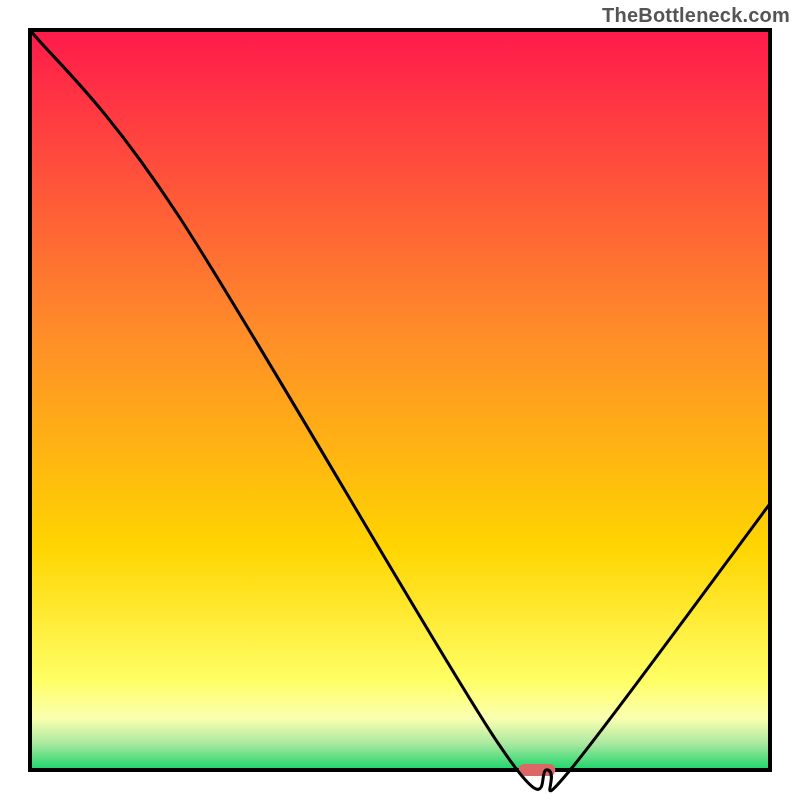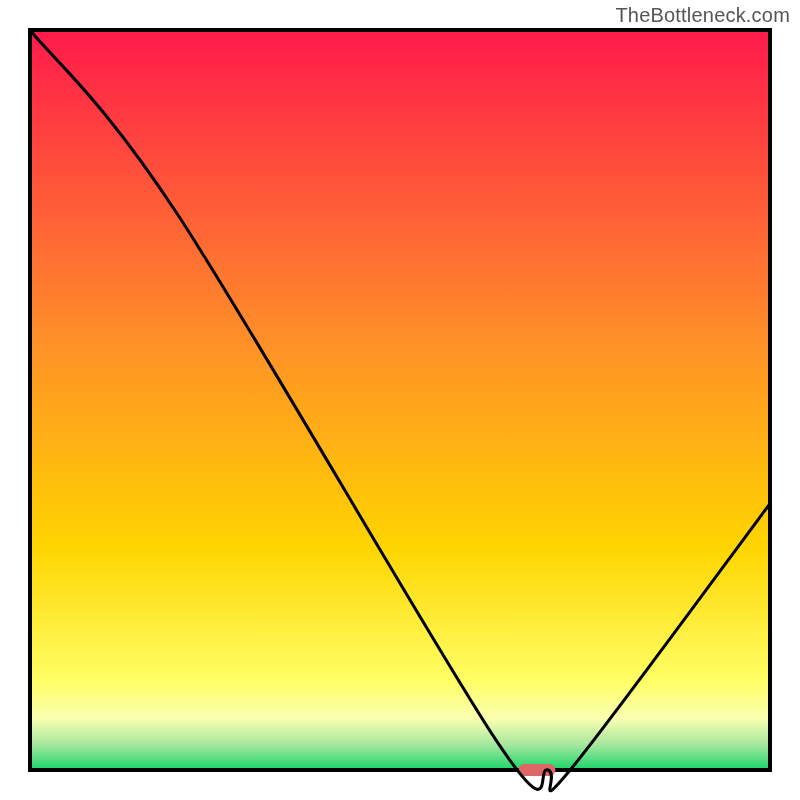--- a/index.html
+++ b/index.html
@@ -8,21 +8,21 @@
     width: 800px;
     height: 800px;
     background: #ffffff;
     font-family: Arial, Helvetica, sans-serif;
   }
   .watermark {
     position: absolute;
     top: 4px;
     right: 10px;
     font-size: 20px;
-    font-weight: normal;
+    font-weight: bold;
     color: #555555;
     letter-spacing: 0.2px;
   }
   svg {
     display: block;
   }
 </style>
 </head>
 <body>
 

